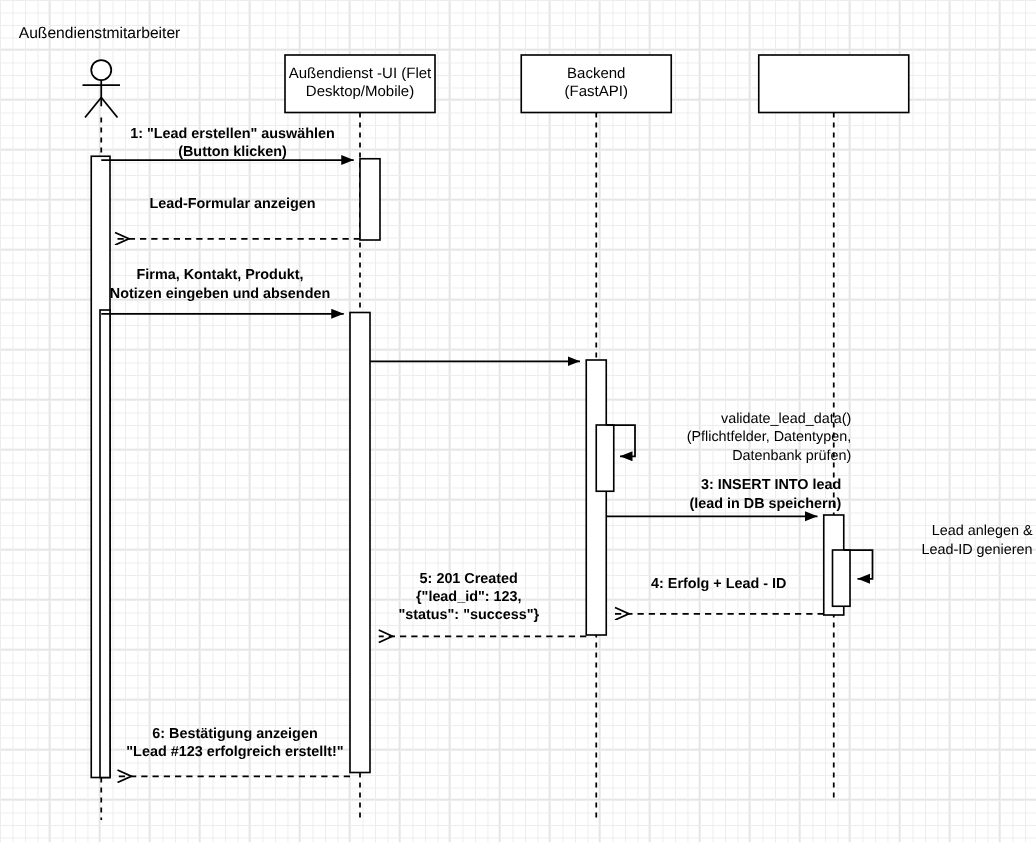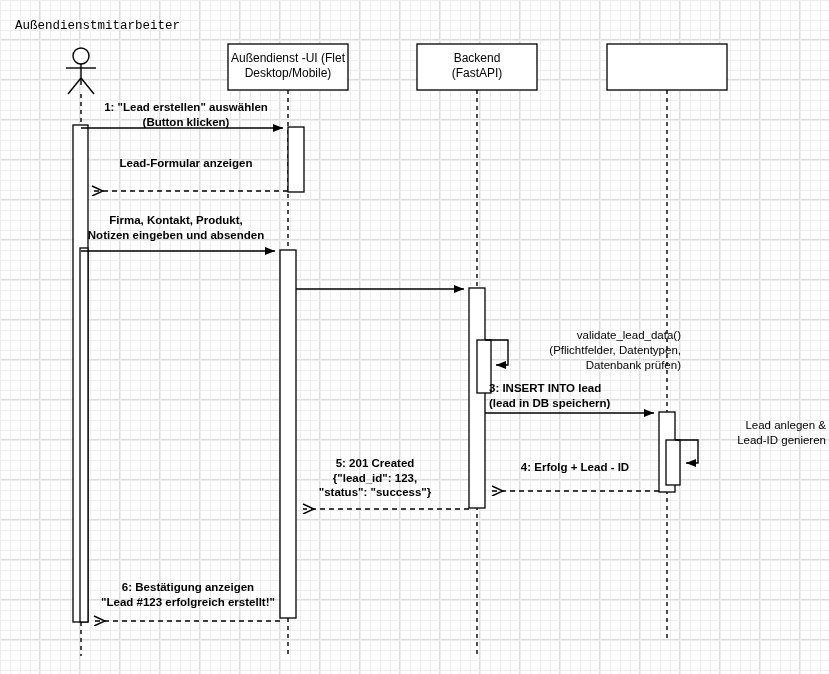--- a/index.html
+++ b/index.html
@@ -36,21 +36,20 @@
     font-family: "Liberation Sans", sans-serif;
     font-size: 11.5px;
     line-height: 14px;
     color: #000000;
     white-space: pre;
   }
   .lbl-actor {
     font-size: 12.5px;
     line-height: 15px;
     font-weight: normal;
-    font-family: Liberation Mono, monospace;
   }
   .lbl-box {
     font-size: 12px;
     line-height: 15px;
     text-align: center;
     width: 122px;
   }
   .lbl-msg {
     font-weight: bold;
     text-align: center;
@@ -148,21 +147,21 @@
 
   <div class="lbl lbl-msg" style="left:76px; top:100px; width:220px;"><span>1: "Lead erstellen" auswählen</span><br><span>(Button klicken)</span></div>
 
   <div class="lbl lbl-msg" style="left:76px; top:156px; width:220px;"><span>Lead-Formular anzeigen</span></div>
 
   <div class="lbl lbl-msg" style="left:66px; top:213px; width:220px;text-align:center;"><span>Firma, Kontakt, Produkt,</span><br><span>Notizen eingeben und absenden</span></div>
 
 
   <div class="lbl lbl-note" style="left:511px; top:328px; width:170px;"><span>validate_lead_data()</span><br><span>(Pflichtfelder, Datentypen,</span><br><span>Datenbank prüfen)</span></div>
 
-  <div class="lbl lbl-msg" style="left:489px; top:381px; width:184px; text-align:left;"><span>3: INSERT INTO lead</span><br><span>(lead in DB speichern)</span></div>
+  <div class="lbl lbl-msg" style="left:489px; top:381px; width:184px; text-align:right;"><span>3: INSERT INTO lead</span><br><span>(lead in DB speichern)</span></div>
 
   <div class="lbl lbl-note" style="left:701px; top:418px; width:125px;"><span>Lead anlegen &amp;</span><br><span>Lead-ID genieren</span></div>
 
   <div class="lbl lbl-msg" style="left:495px; top:460px; width:160px;"><span>4: Erfolg + Lead - ID</span></div>
 
   <div class="lbl lbl-msg" style="left:295px; top:456px; width:160px;"><span>5: 201 Created</span><br><span>{"lead_id": 123,</span><br><span>"status": "success"}</span></div>
 
   <div class="lbl lbl-msg" style="left:93px; top:580px; width:190px;"><span>6: Bestätigung anzeigen</span><br><span>"Lead #123 erfolgreich erstellt!"</span></div>
 
 </div>

